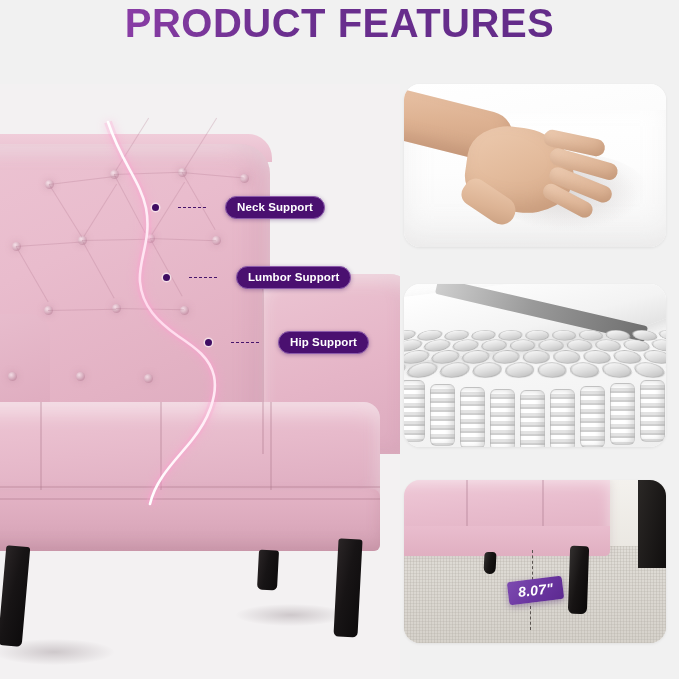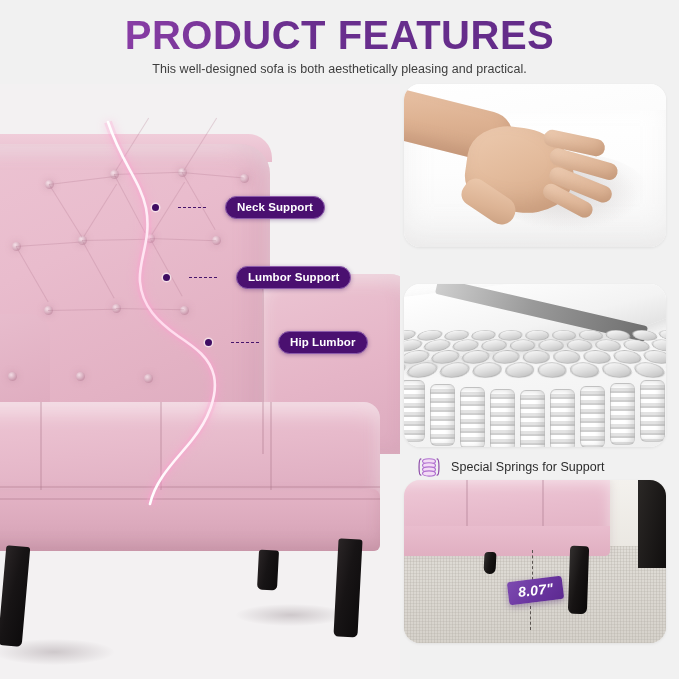--- a/index.html
+++ b/index.html
@@ -10,21 +10,21 @@
     background:#f1f1f1;
     overflow:hidden;
     position:relative;
   }
   #root{ position:relative; width:679px; height:679px; background:#f1f1f1; }
 
   
   .header{ position:absolute; left:0; top:0; width:679px; height:84px; text-align:center; }
   .title{
     font-size:40px; font-weight:bold; letter-spacing:.5px;
-    line-height:46px; padding-top:12px;
+    line-height:46px; padding-top:0;
     background:linear-gradient(105deg,#d98ee0 0%,#8d3fa8 16%,#6b2f8f 42%,#5f2a86 100%);
     -webkit-background-clip:text; background-clip:text;
     -webkit-text-fill-color:transparent; color:#6b2f8f;
   }
   .subtitle{ font-size:12.5px; color:#3d3d3d; line-height:18px; margin-top:2px; letter-spacing:.05px; }
 
   
   .sofa-scene{ position:absolute; left:0; top:84px; width:400px; height:595px; overflow:hidden; }
   .sofa-bg{ position:absolute; inset:0; background:#f3f1f2; }
 
@@ -246,21 +246,20 @@
     letter-spacing:.3px;
   }
 </style>
 </head>
 <body>
 
 <div id="root">
 
   <div class="header">
     <div class="title">PRODUCT FEATURES</div>
-    <div class="subtitle">This well-designed sofa is both aesthetically pleasing and practical.</div>
   </div>
 
   <div class="sofa-scene">
     <div class="sofa-bg"></div>
 
     <div class="sofa-back-top"></div>
     <div class="sofa-back"></div>
     <div class="sofa-arm-r"></div>
     <div class="sofa-arm-l"></div>
     <div class="sofa-seat"></div>
@@ -344,21 +343,21 @@
 
     <div class="callout" style="left:163px; top:182px;">
       <span class="callout-dot"></span>
       <span class="callout-dash"></span>
       <span class="pill">Lumbor Support</span>
     </div>
 
     <div class="callout" style="left:205px; top:247px;">
       <span class="callout-dot"></span>
       <span class="callout-dash"></span>
-      <span class="pill">Hip Lumbor</span>
+      <span class="pill">Hip Support</span>
     </div>
   </div>
 
   <div class="right-col">
 
     <div class="feature" style="top:0;">
       <div class="photo">
         <div class="foam-bg"></div>
         <div class="foam-surface"></div>
         <div class="foam-dent"></div>
@@ -424,31 +423,20 @@
         <div class="coil" style="left:-4px;  top:96px;"></div>
         <div class="coil" style="left:26px;  top:100px;"></div>
         <div class="coil" style="left:56px;  top:103px;"></div>
         <div class="coil" style="left:86px;  top:105px;"></div>
         <div class="coil" style="left:116px; top:106px;"></div>
         <div class="coil" style="left:146px; top:105px;"></div>
         <div class="coil" style="left:176px; top:102px;"></div>
         <div class="coil" style="left:206px; top:99px;"></div>
         <div class="coil" style="left:236px; top:96px;"></div>
       </div>
-      <div class="caption">
-        <svg class="cap-icon" viewBox="0 0 32 32">
-          <ellipse cx="16" cy="9" rx="8" ry="3.2" fill="#f3dcf5" stroke="#b06fd0" stroke-width="1.4"></ellipse>
-          <ellipse cx="16" cy="14" rx="8" ry="3.2" fill="#f3dcf5" stroke="#b06fd0" stroke-width="1.4"></ellipse>
-          <ellipse cx="16" cy="19" rx="8" ry="3.2" fill="#f3dcf5" stroke="#b06fd0" stroke-width="1.4"></ellipse>
-          <ellipse cx="16" cy="24" rx="8" ry="3.2" fill="#f3dcf5" stroke="#b06fd0" stroke-width="1.4"></ellipse>
-          <path d="M6 6 C3 6 3 26 6 26" fill="none" stroke="#8c4aa8" stroke-width="1.5" stroke-linecap="round"></path>
-          <path d="M26 6 C29 6 29 26 26 26" fill="none" stroke="#8c4aa8" stroke-width="1.5" stroke-linecap="round"></path>
-        </svg>
-        <span class="cap-text">Special Springs for Support</span>
-      </div>
     </div>
 
     <div class="feature" style="top:396px;">
       <div class="photo">
         <div class="leg-bg"></div>
         <div class="leg-wall"></div>
         <div class="leg-carpet"></div>
         <div class="leg-door"></div>
         <div class="leg-sofa"></div>
         <div class="leg-sofa-rail"></div>

